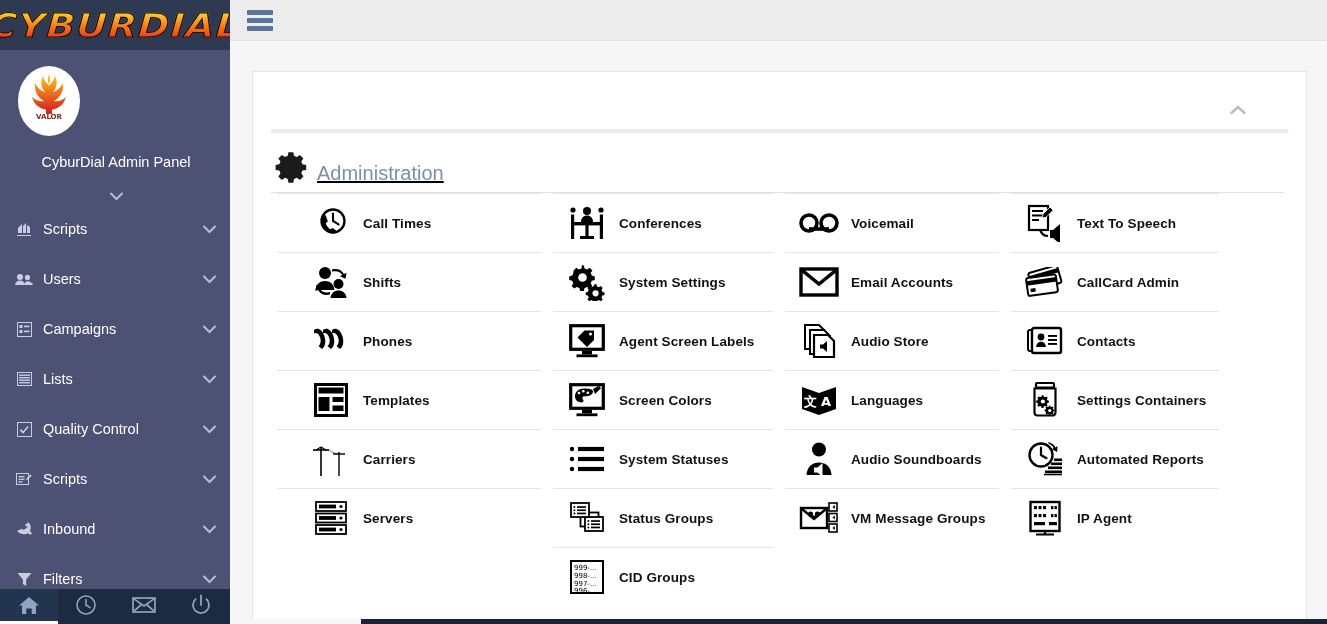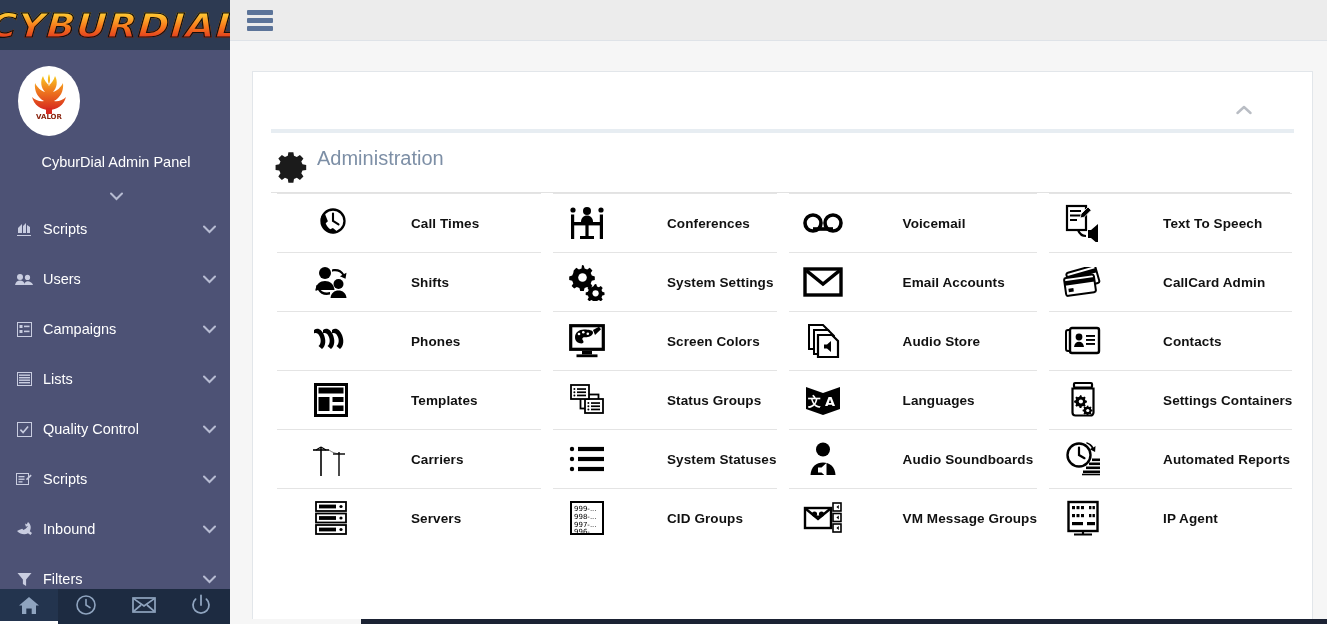--- a/index.html
+++ b/index.html
@@ -107,43 +107,43 @@
   }
   .collapse-chevron {
     position: absolute; right: 60px; top: 30px;
     color: #b9bdc4; font-size: 15px; cursor: pointer; line-height: 1;
   }
   .panel-rule {
     height: 4px; background: #e7edf2; margin: 0 18px 0 18px;
   }
 
   .section-title-row {
-    display: flex; align-items: flex-start; padding: 14px 0 0 18px;
+    display: flex; align-items: flex-end; padding: 14px 0 0 18px;
     position: relative;
+    text-decoration: underline;
   }
   .gear-wrap { width: 40px; height: 38px; display:flex; align-items:center; justify-content:center; }
   .section-title {
     color: #7d8fa6; font-size: 20px; margin-left: 6px; font-weight: normal;
   }
   .title-underline {
     margin: 7px 22px 0 18px; border-bottom: 1px solid #e2e2e2;
   }
 
   .grid { display: flex; padding: 0 14px 0 18px; margin-top: 0; }
   .col { flex: 1 1 0; padding: 0 6px; }
   .col-0 { flex: 0 0 276px; }
   .col-1 { flex: 0 0 232px; }
   .col-2 { flex: 0 0 226px; }
   .col-3 { flex: 0 0 220px; }
 
   .tile {
     display: flex; align-items: center; height: 59px;
     border-top: 1px solid #e4e4e4; cursor: pointer;
     padding-left: 2px;
-    gap: 48px;
   }
   .tile .t-ico {
     width: 64px; flex: 0 0 64px;
     display: flex; align-items: center; justify-content: center;
     color: #000;
   }
   .tile .t-label {
     font-size: 13.5px; font-weight: bold; color: #111;
     letter-spacing: .1px; white-space: nowrap;
   }
@@ -511,28 +511,53 @@
                 </svg>
               </span>
               <span class="t-label">System Settings</span>
             </div>
             <div class="tile">
               <span class="t-ico">
                 <svg width="36" height="34" viewBox="0 0 36 34">
                   <rect x="1.7" y="1.7" width="32.6" height="23.6" fill="none" stroke="#000" stroke-width="3.2"></rect>
                   <rect x="13" y="27" width="10" height="3.4" fill="#000"></rect>
                   <rect x="7.5" y="30.4" width="21" height="2.8" fill="#000"></rect>
+                  <path d="M8.5 13.5l7-7h9.5v9.5l-7 7z" fill="#000"></path>
+                  <circle cx="21.5" cy="10" r="1.6" fill="#fff"></circle>
+                </svg>
+              </span>
+              <span class="t-label">Agent Screen Labels</span>
+            </div>
+            <div class="tile">
+              <span class="t-ico">
+                <svg width="36" height="34" viewBox="0 0 36 34">
+                  <rect x="1.7" y="1.7" width="32.6" height="23.6" fill="none" stroke="#000" stroke-width="3.2"></rect>
+                  <rect x="13" y="27" width="10" height="3.4" fill="#000"></rect>
+                  <rect x="7.5" y="30.4" width="21" height="2.8" fill="#000"></rect>
                   <path d="M15 5.5c-5.2 0-9 3.4-9 7.7s3.3 6.2 6.3 6.2c1.6 0 2.2-.8 2.2-1.7 0-1.5-1.2-1.6-1.2-2.8 0-1 .9-1.7 2.2-1.7h2.1c3.5 0 6.4-2.2 6.4-4.6S20 5.5 15 5.5z" fill="#000"></path>
                   <circle cx="10" cy="10" r="1.3" fill="#fff"></circle>
                     <circle cx="14.3" cy="8.2" r="1.3" fill="#fff"></circle>
                     <circle cx="18.8" cy="9.7" r="1.3" fill="#fff"></circle>
                   <path d="M24 6l6-3.2 2 2.4L26 11z" fill="#000"></path>
                 </svg>
               </span>
               <span class="t-label">Screen Colors</span>
+            </div>
+            <div class="tile">
+              <span class="t-ico">
+                <svg width="36" height="28" viewBox="0 0 36 28" fill="#000">
+                  <circle cx="3" cy="4" r="2.2"></circle>
+                    <rect x="9" y="1.9" width="26" height="4.2"></rect>
+                  <circle cx="3" cy="14" r="2.2"></circle>
+                    <rect x="9" y="11.9" width="26" height="4.2"></rect>
+                  <circle cx="3" cy="24" r="2.2"></circle>
+                    <rect x="9" y="21.9" width="26" height="4.2"></rect>
+                </svg>
+              </span>
+              <span class="t-label">System Statuses</span>
             </div>
             <div class="tile">
               <span class="t-ico">
                 <svg width="38" height="36" viewBox="0 0 38 36">
                   <rect x="12.5" y="12.5" width="18" height="14" fill="#fff" stroke="#000" stroke-width="1.8"></rect>
                   <rect x="17" y="17" width="18" height="14" fill="#fff" stroke="#000" stroke-width="1.8"></rect>
                   <rect x="3" y="3" width="18" height="14" fill="#fff" stroke="#000" stroke-width="1.8"></rect>
                   <g fill="#000">
                     <circle cx="6.4" cy="7" r="1"></circle>
                       <rect x="9" y="6.2" width="9" height="1.7"></rect>
@@ -546,33 +571,20 @@
                       <rect x="23" y="23.4" width="9" height="1.7"></rect>
                     <circle cx="20.4" cy="27.4" r="1"></circle>
                       <rect x="23" y="26.6" width="9" height="1.7"></rect>
                   </g>
                 </svg>
               </span>
               <span class="t-label">Status Groups</span>
             </div>
             <div class="tile">
               <span class="t-ico">
-                <svg width="36" height="28" viewBox="0 0 36 28" fill="#000">
-                  <circle cx="3" cy="4" r="2.2"></circle>
-                    <rect x="9" y="1.9" width="26" height="4.2"></rect>
-                  <circle cx="3" cy="14" r="2.2"></circle>
-                    <rect x="9" y="11.9" width="26" height="4.2"></rect>
-                  <circle cx="3" cy="24" r="2.2"></circle>
-                    <rect x="9" y="21.9" width="26" height="4.2"></rect>
-                </svg>
-              </span>
-              <span class="t-label">System Statuses</span>
-            </div>
-            <div class="tile">
-              <span class="t-ico">
                 <svg width="36" height="36" viewBox="0 0 36 36">
                   <rect x="2" y="2" width="32" height="32" fill="#fff" stroke="#000" stroke-width="2"></rect>
                   <text x="5" y="11" font-family="DejaVu Sans, sans-serif" font-size="7" fill="#000">999-...</text>
                   <text x="5" y="19" font-family="DejaVu Sans, sans-serif" font-size="7" fill="#000">998-...</text>
                   <text x="5" y="27" font-family="DejaVu Sans, sans-serif" font-size="7" fill="#000">997-...</text>
                   <text x="5" y="34" font-family="DejaVu Sans, sans-serif" font-size="7" fill="#000">996-...</text>
                 </svg>
               </span>
               <span class="t-label">CID Groups</span>
             </div>

